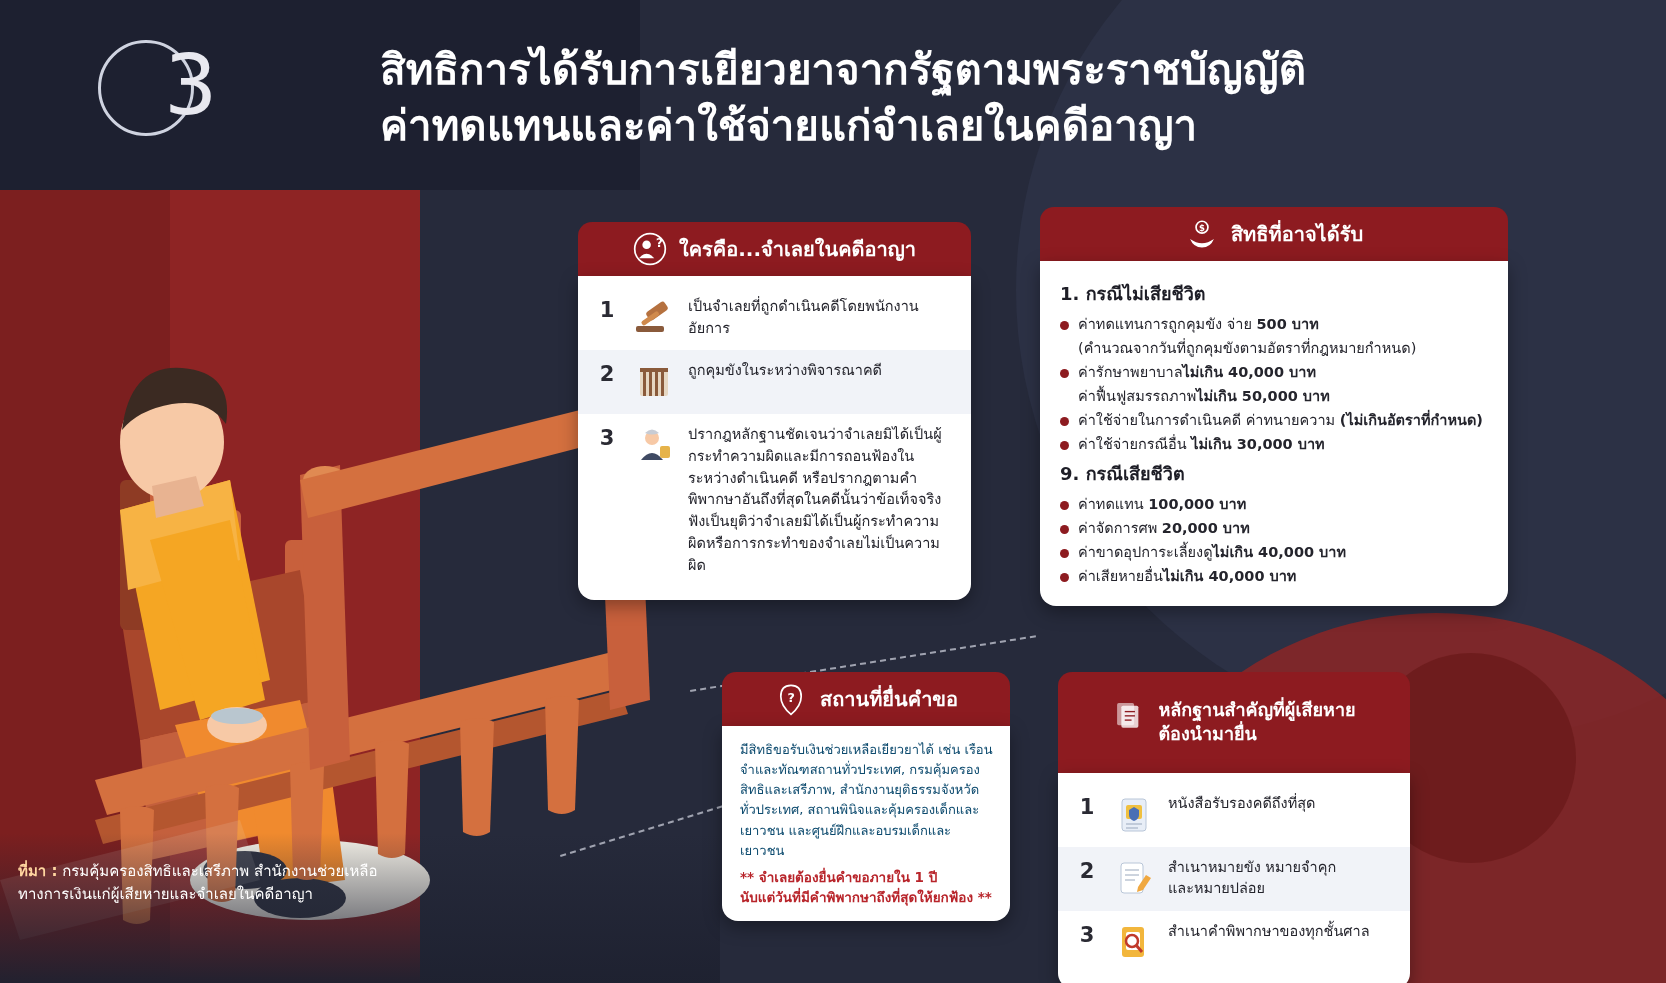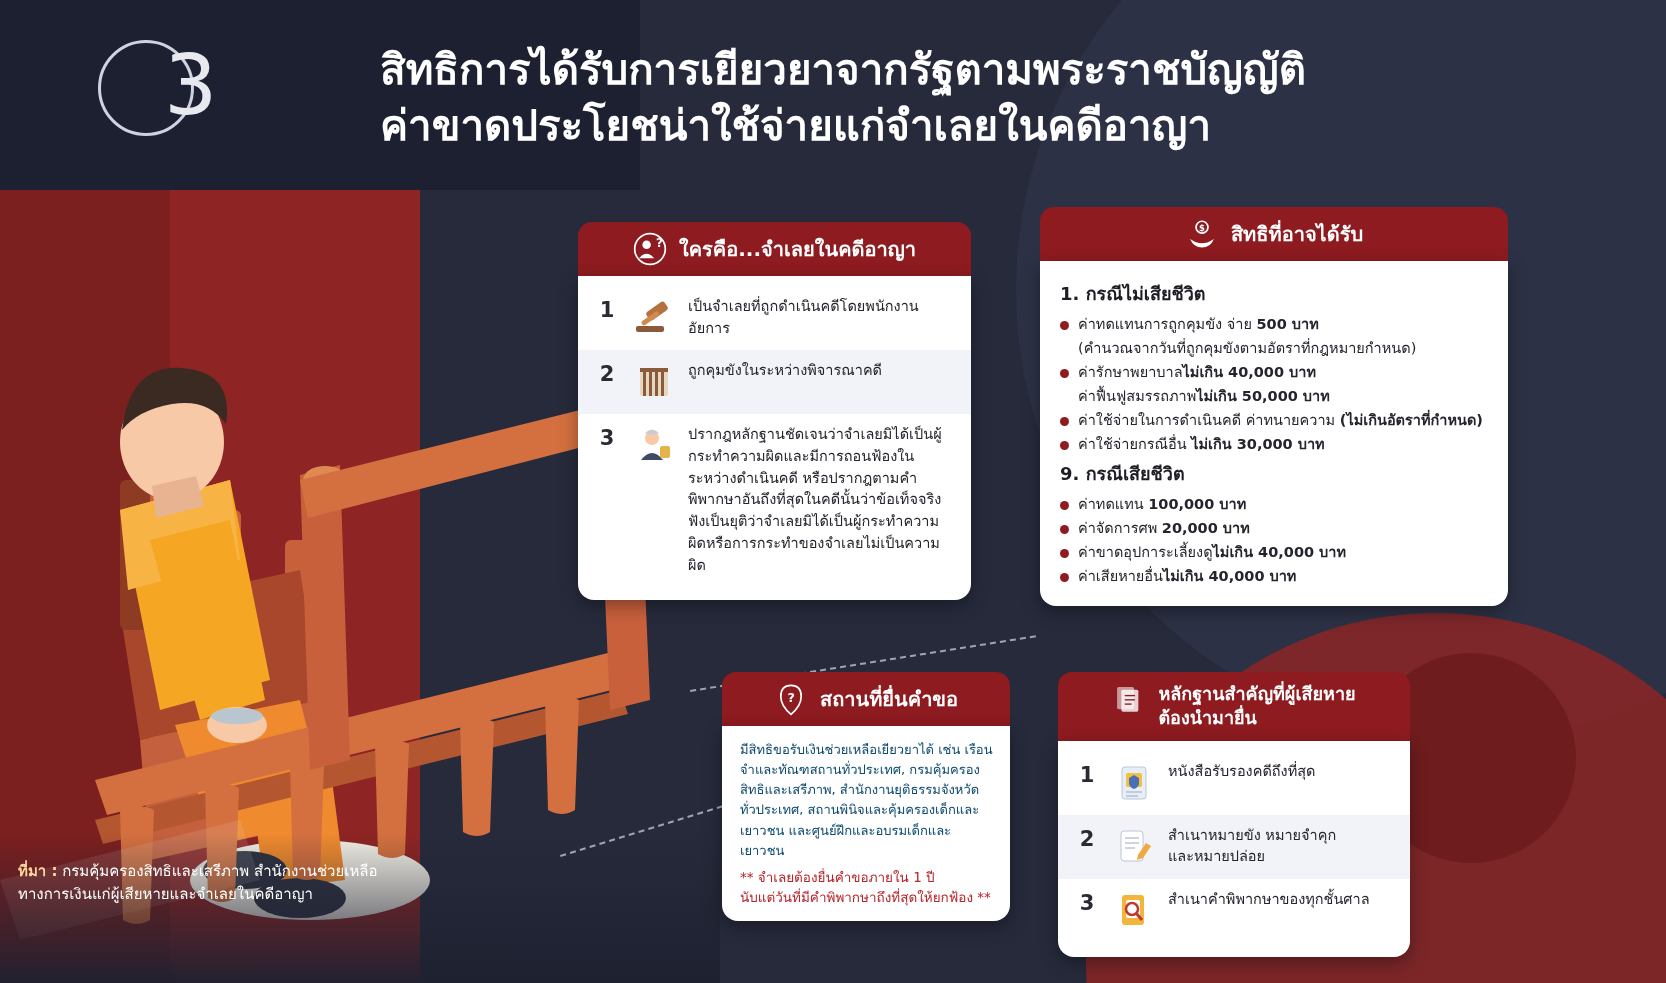--- a/index.html
+++ b/index.html
@@ -119,25 +119,25 @@
     content: ""; position: absolute; left: 0; top: 7px;
     width: 9px; height: 9px; border-radius: 50%; background: #8d1b20;
   }
   .bullets li.nodot::before { display: none; }
   .b { font-weight: bold; }
 
   
   #card-place { left: 722px; top: 672px; width: 288px; }
   #card-place .card-body { padding: 14px 16px 14px 18px; }
   #card-place .p { font-size: 13px; color: #0c4a6e; line-height: 1.55; }
-  #card-place .warn { color: #b8242a; font-size: 13.5px; line-height: 1.5; margin-top: 6px; font-weight: normal;}
+  #card-place .warn { color: #b8242a; font-size: 13.5px; line-height: 1.5; margin-top: 6px; font-weight: bold;}
 
   
   #card-evi { left: 1058px; top: 672px; width: 352px; }
-  #card-evi .card-head { flex-direction: row; align-items: flex-start; text-align: left; padding: 10px 16px; }
+  #card-evi .card-head { flex-direction: row; align-items: flex-start; text-align: left; padding: 26px 16px; }
   #card-evi .card-head .t { font-size: 18px; line-height: 1.35; }
 
   
   .conn { position: absolute; border-top: 2px dashed #c9ccd8; opacity: .75; transform-origin: 0 0; }
 
   
   .source {
     position: absolute; left: 18px; bottom: 78px; width: 520px;
     color: #ffffff; font-size: 15px; line-height: 1.5;
   }
@@ -225,21 +225,21 @@
   <div class="conn" style="left:680px; top:560px; width:290px; transform:rotate(-17deg);"></div>
   <div class="conn" style="left:690px; top:690px; width:350px; transform:rotate(-9deg);"></div>
   <div class="conn" style="left:560px; top:855px; width:180px; transform:rotate(-17deg);"></div>
 
   <div class="num-badge">
     <span class="ring"></span>
     <span class="digit">3</span>
   </div>
   <div class="header-title">
     <div>สิทธิการได้รับการเยียวยาจากรัฐตามพระราชบัญญัติ</div>
-    <div>ค่าขาดประโยชน่าใช้จ่ายแก่จำเลยในคดีอาญา</div>
+    <div>ค่าทดแทนและค่าใช้จ่ายแก่จำเลยในคดีอาญา</div>
   </div>
 
   <div class="card" id="card-who">
     <div class="card-head">
       <svg class="hd-icon" viewBox="0 0 40 40">
         <circle cx="20" cy="20" r="18" fill="none" stroke="#fff" stroke-width="2"></circle>
         <circle cx="16" cy="15" r="5" fill="#fff"></circle>
         <path d="M7 31 q9 -11 18 0" fill="#fff"></path>
         <text x="27" y="18" font-size="14" fill="#fff" font-family="DejaVu Sans, sans-serif">?</text>
       </svg>

